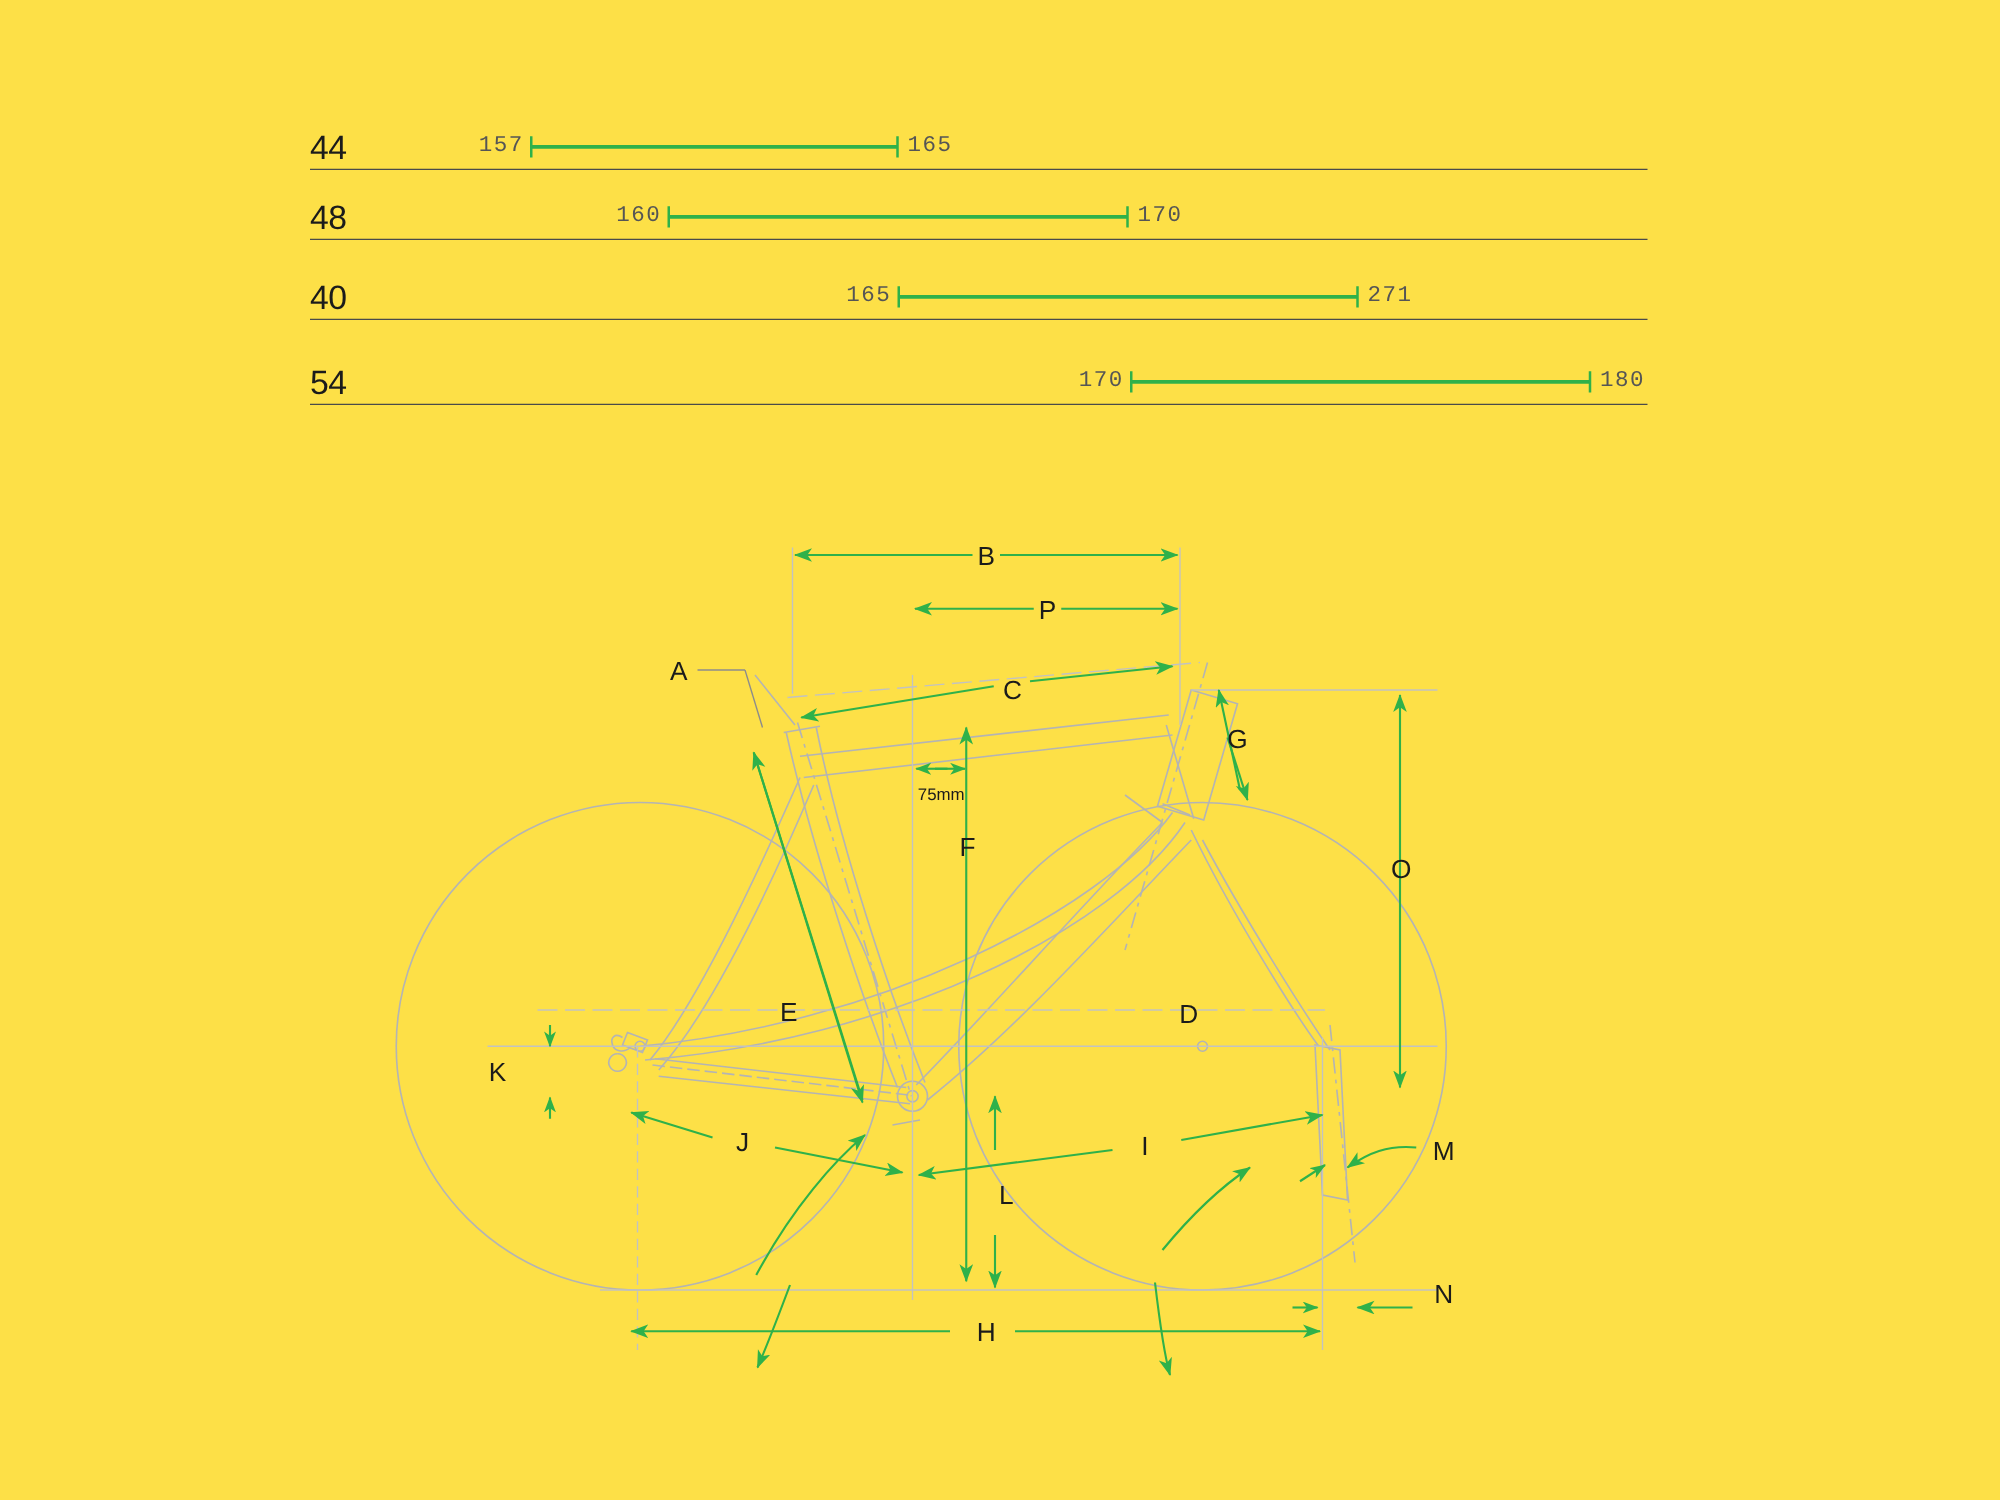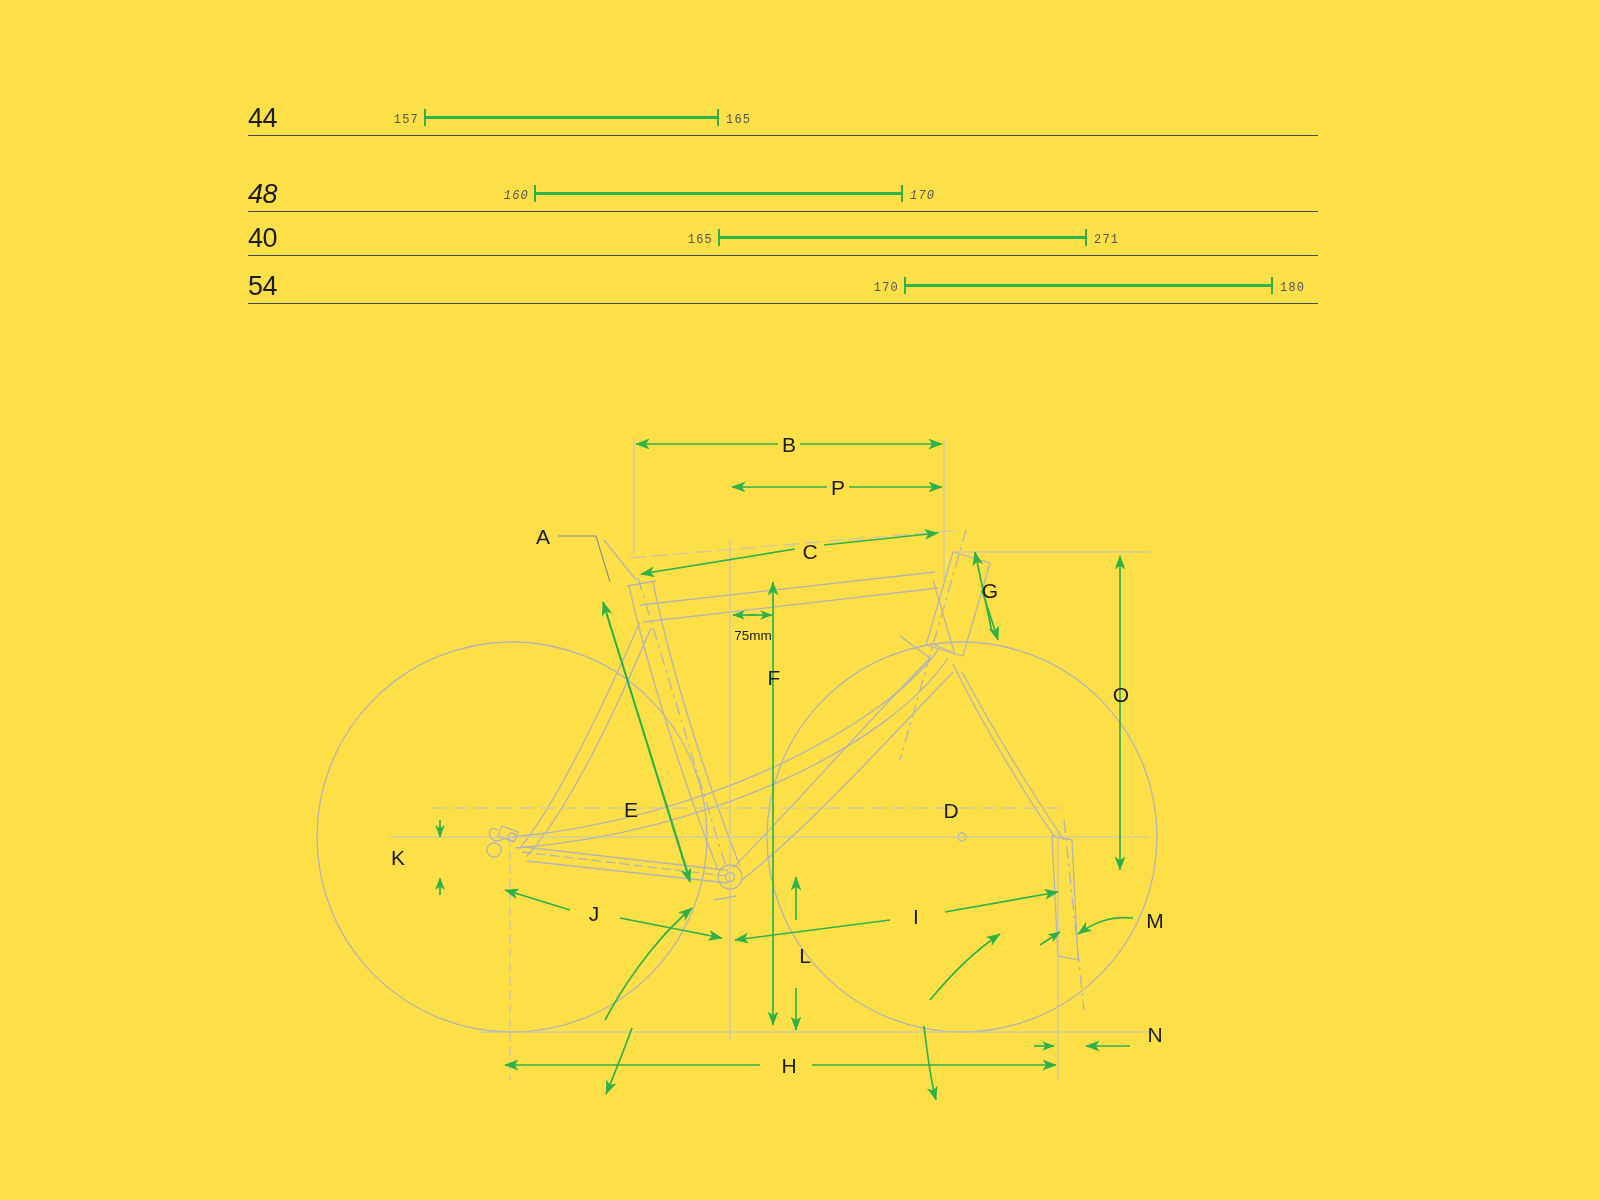--- a/index.html
+++ b/index.html
@@ -60,21 +60,21 @@
     width: 2.6px;
     height: 17px;
     background: #2fb14a;
   }
   .range-bar .cap.left  { left: -1.3px; }
   .range-bar .cap.right { right: -1.3px; }
   .range-val {
     position: absolute;
     bottom: 9px;
     font-family: "Liberation Mono", monospace;
-    font-size: 12px;
+    font-size: 18px;
     color: #555555;
     letter-spacing: 1.2px;
     white-space: nowrap;
   }
   .range-val.lo { text-align: right; transform: translateX(-100%); }
   .range-val.hi { text-align: left; }
 
   
   #bike-diagram {
     position: absolute;
@@ -106,21 +106,21 @@
       <div class="size-label">44</div>
       <div class="range-val lo" style="left:171px;">157</div>
       <div class="range-bar" style="left:177px; width:293px;">
         <span class="cap left"></span>
         <span class="cap right"></span>
       </div>
       <div class="range-val hi" style="left:478px;">165</div>
       <div class="rule"></div>
     </div>
 
-    <div class="size-row" style="top:76px;font-style:italic;">
+    <div class="size-row" style="top:56px;">
       <div class="size-label">48</div>
       <div class="range-val lo" style="left:281px;text-align:center;">160</div>
       <div class="range-bar" style="left:287px; width:367px;">
         <span class="cap left"></span>
         <span class="cap right"></span>
       </div>
       <div class="range-val hi" style="left:662px;">170</div>
       <div class="rule"></div>
     </div>
 
@@ -128,21 +128,21 @@
       <div class="size-label">40</div>
       <div class="range-val lo" style="left:465px;">165</div>
       <div class="range-bar" style="left:471px; width:367px;">
         <span class="cap left"></span>
         <span class="cap right"></span>
       </div>
       <div class="range-val hi" style="left:846px;">271</div>
       <div class="rule"></div>
     </div>
 
-    <div class="size-row" style="top:168px;text-decoration:underline;">
+    <div class="size-row" style="top:188px;text-decoration:underline;">
       <div class="size-label">54</div>
       <div class="range-val lo" style="left:651px;">170</div>
       <div class="range-bar" style="left:657px; width:367px;">
         <span class="cap left"></span>
         <span class="cap right"></span>
       </div>
       <div class="range-val hi" style="left:1032px;">180</div>
       <div class="rule"></div>
     </div>
 

